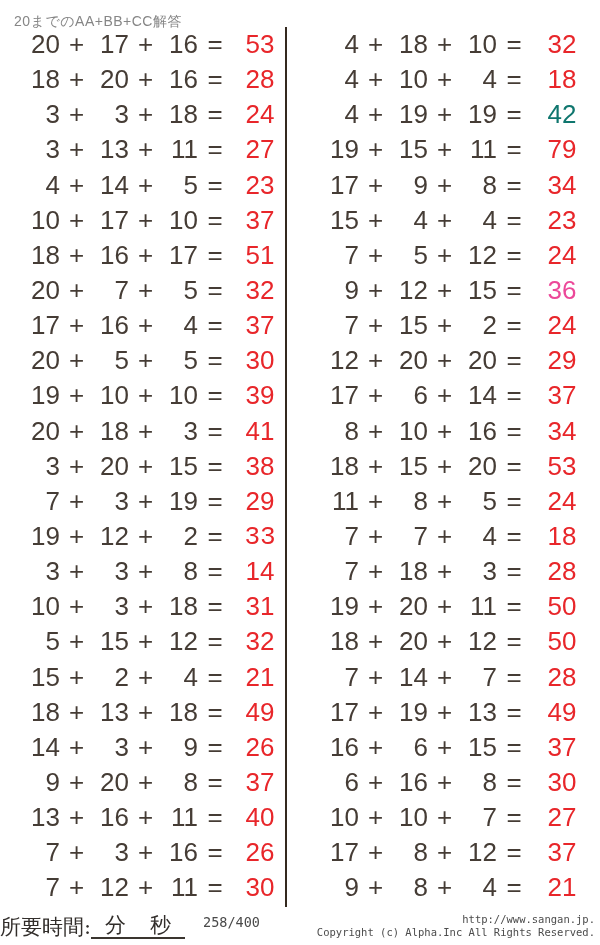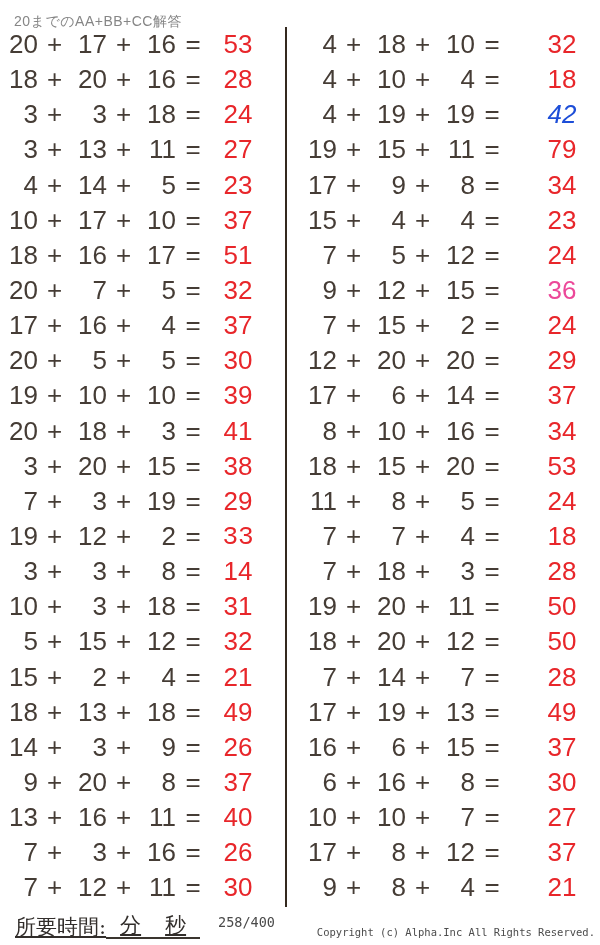--- a/index.html
+++ b/index.html
@@ -43,20 +43,21 @@
   .col-right {
     flex: 1;
   }
   .prob-row {
     height: 35.15px;
     display: flex;
     align-items: center;
     font-size: 26px;
     color: #453c35;
     box-sizing: border-box;
+    margin-left: 22px;
   }
   .col-left .prob-row { padding-left: 2px;  padding-right: 28px; }
   .col-right .prob-row { padding-left: 14px; padding-right: 10px; }
   .op  { width: 36px; text-align: right;  flex: none; }
   .plus{ width: 33px; text-align: center; flex: none; }
   .eq  { width: 34px; text-align: center; flex: none; }
   .ans { margin-left: auto; width: 56px; text-align: center; flex: none; }
   .footer {
     position: absolute;
     left: 0;
@@ -64,26 +65,24 @@
     top: 903px;
     height: 42px;
     display: flex;
     align-items: flex-end;
     box-sizing: border-box;
     padding-bottom: 6px;
   }
   .time-group {
     display: flex;
     align-items: flex-end;
-    margin-left: 15px;
     font-family: "DejaVu Serif", serif;
     color: #322e2b;
     font-size: 21px;
     line-height: 24px;
-    text-decoration: underline;
   }
   .time-line {
     display: flex;
     justify-content: space-around;
     width: 90px;
     border-bottom: 2px solid #3a352f;
     padding: 0 2px;
   }
   .page-indicator {
     font-family: "DejaVu Sans Mono", monospace;
@@ -357,21 +356,21 @@
           <span class="eq">=</span>
           <span class="ans" style="color: rgb(232, 38, 42);">18</span>
         </div>
         <div class="prob-row">
           <span class="op">4</span>
           <span class="plus">+</span>
           <span class="op">19</span>
           <span class="plus">+</span>
           <span class="op">19</span>
           <span class="eq">=</span>
-          <span class="ans" style="color: #1d4ed8; font-style: italic;">42</span>
+          <span class="ans" style="color: #0f766e;">42</span>
         </div>
         <div class="prob-row">
           <span class="op">19</span>
           <span class="plus">+</span>
           <span class="op">15</span>
           <span class="plus">+</span>
           <span class="op">11</span>
           <span class="eq">=</span>
           <span class="ans" style="color: rgb(232, 38, 42);">79</span>
         </div>
@@ -570,17 +569,18 @@
   <div class="footer">
     <div class="time-group">
       <span>所要時間:</span>
       <span class="time-line">
         <span>分</span>
         <span>秒</span>
       </span>
     </div>
     <div class="page-indicator">258/400</div>
     <div class="credits">
+      <div>http://www.sangan.jp.</div>
       <div>Copyright (c) Alpha.Inc All Rights Reserved.</div>
     </div>
   </div>
 
 </div>
 
 </body></html>

